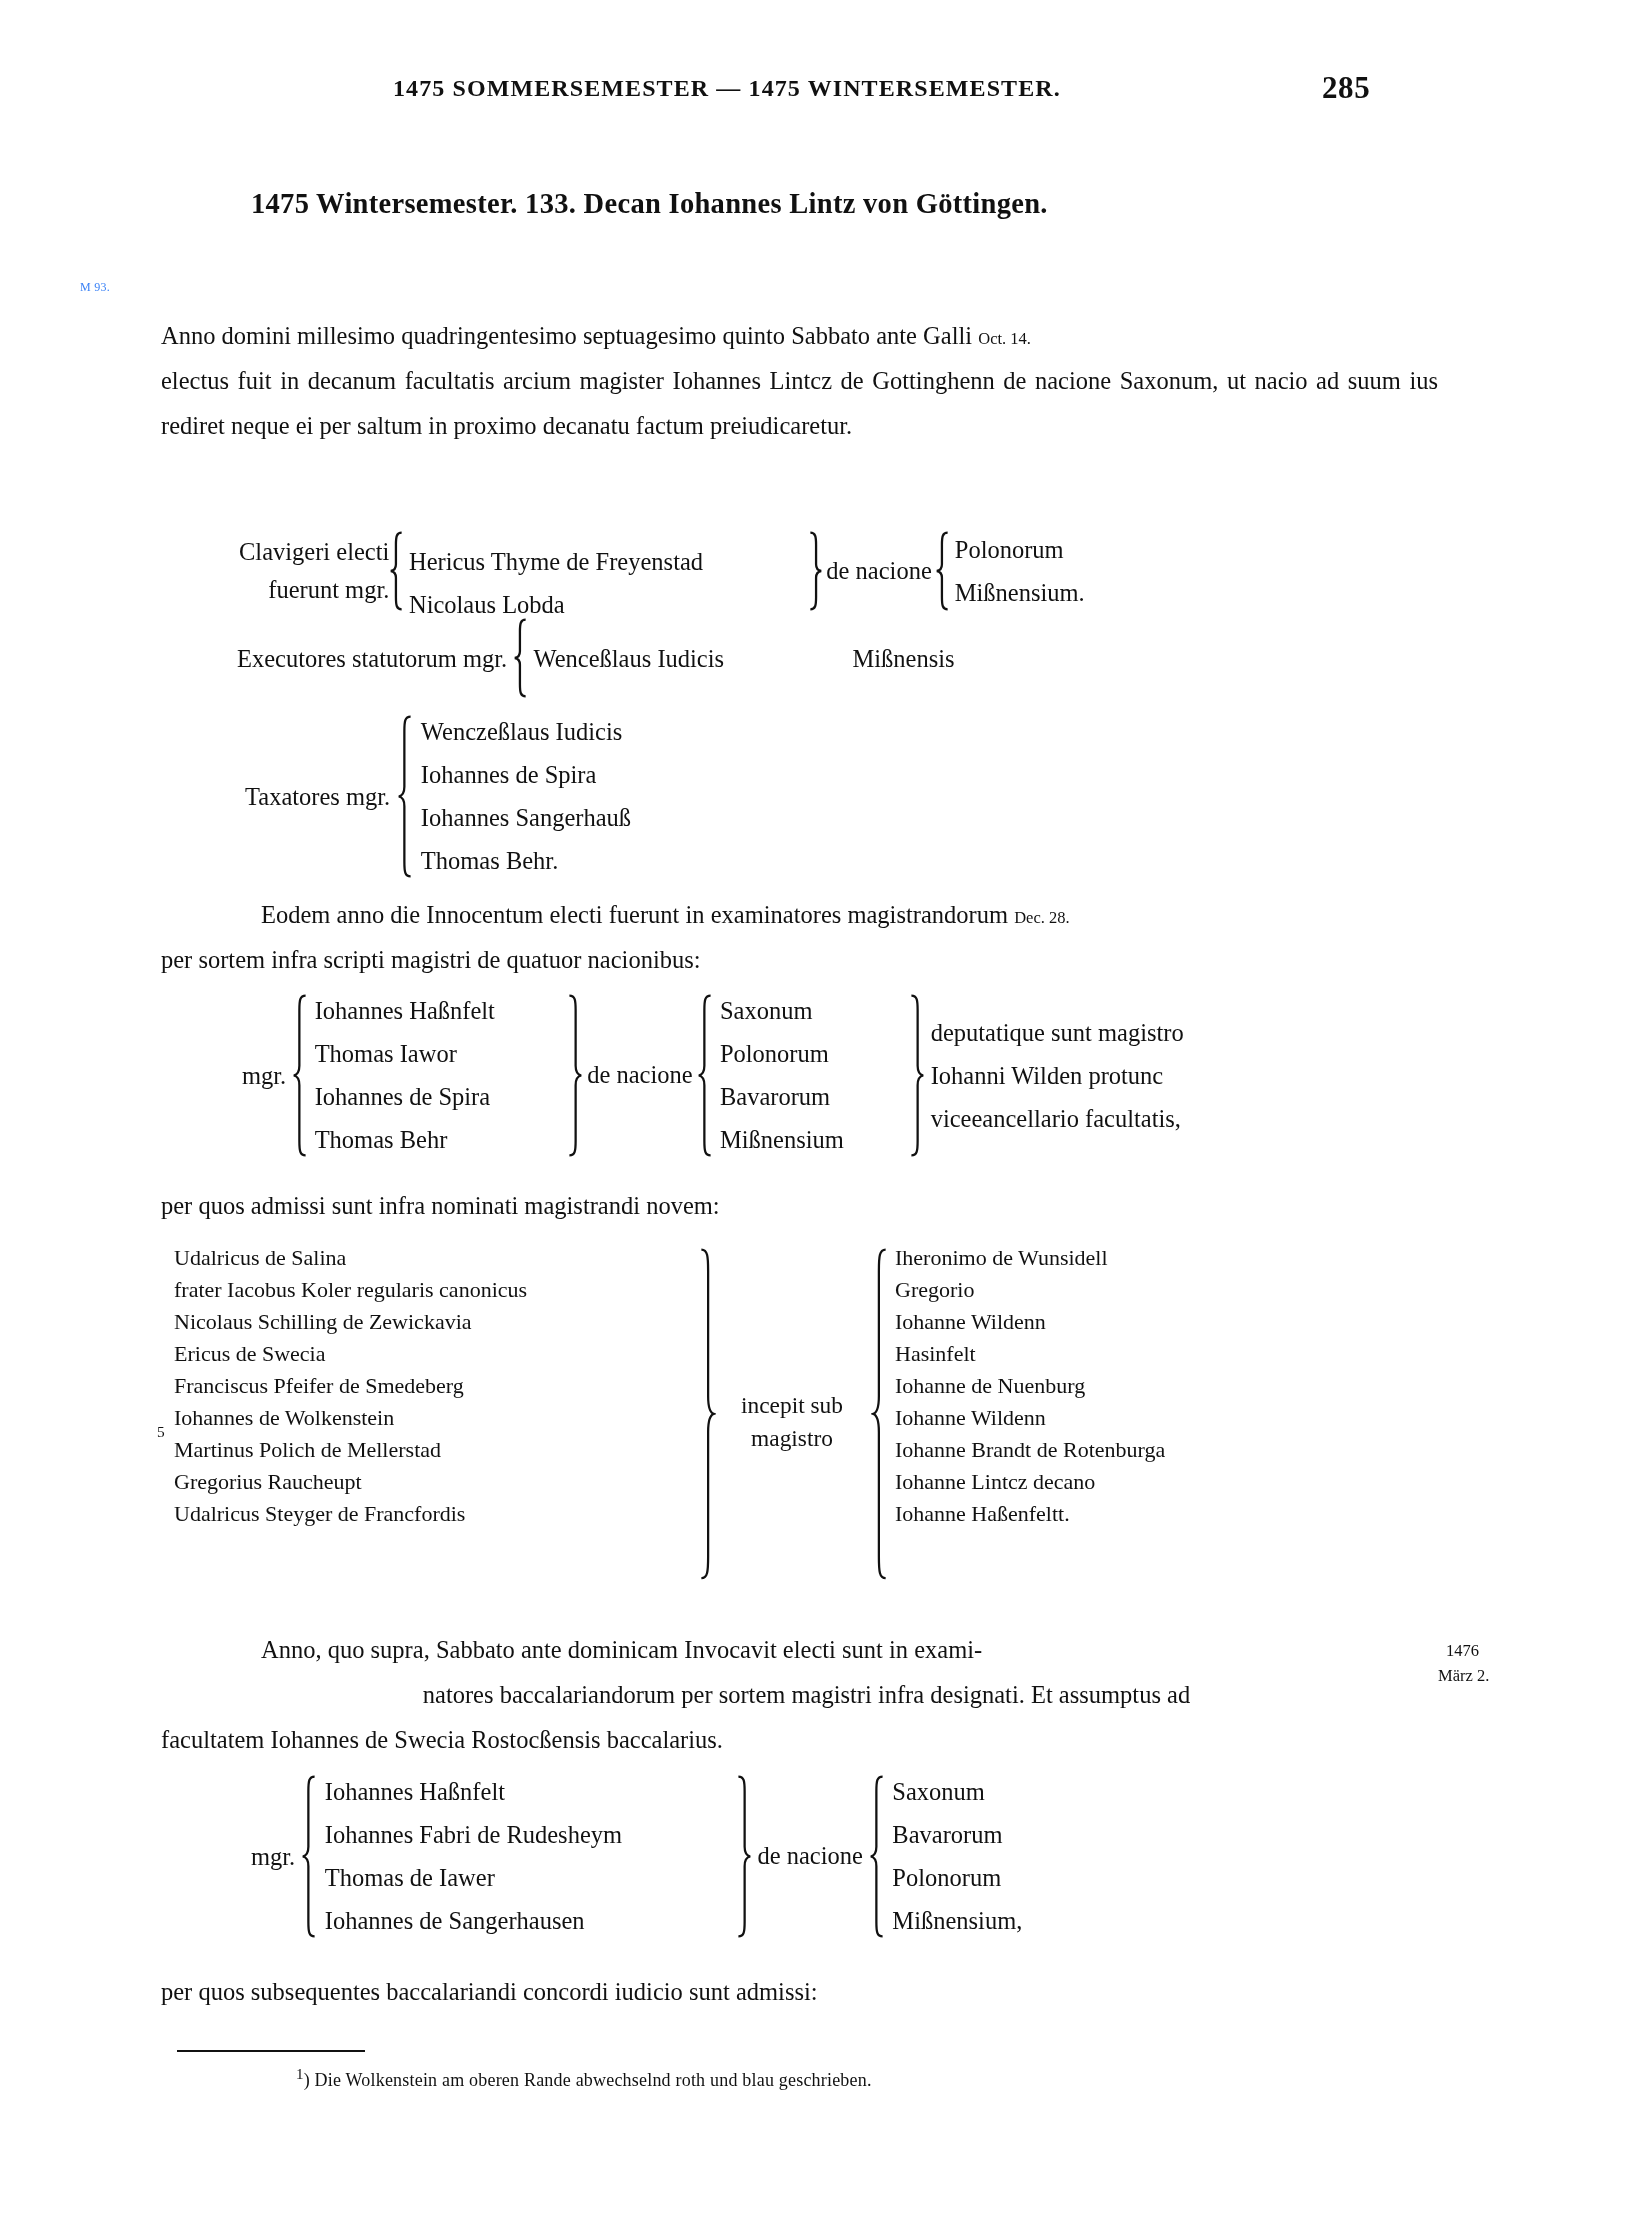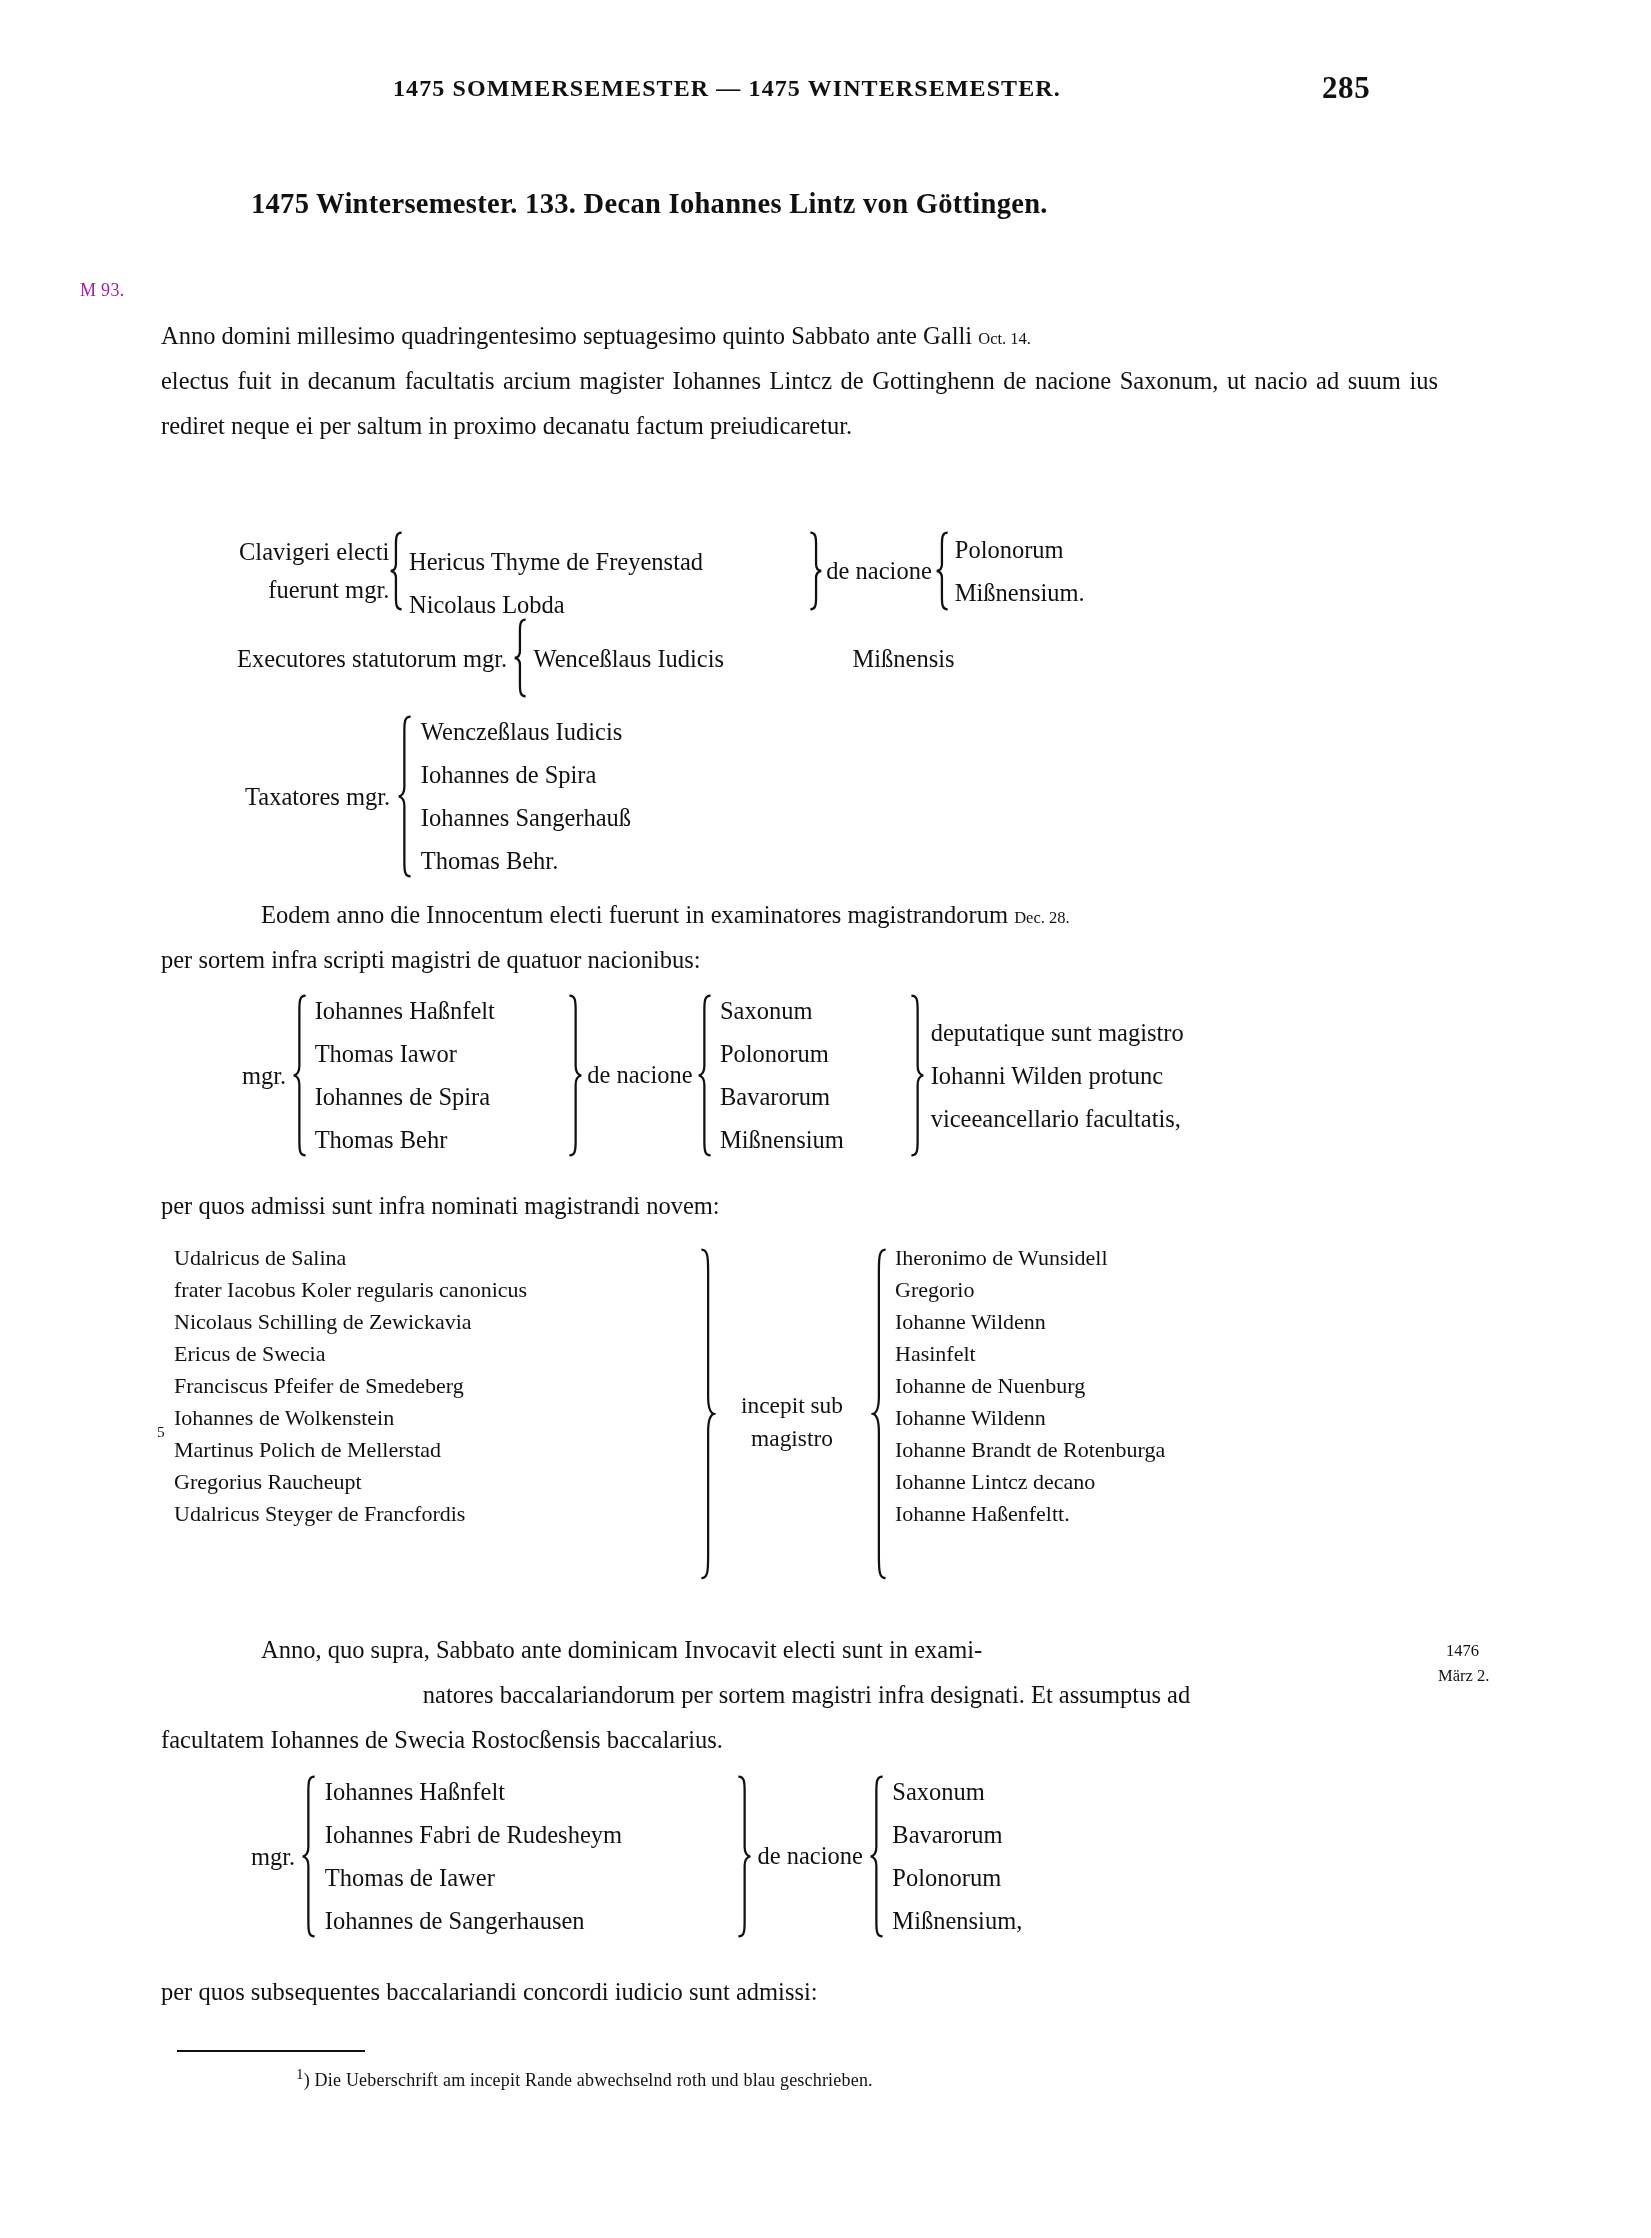--- a/index.html
+++ b/index.html
@@ -52,24 +52,24 @@
     left: 251px; top: 188px;
     width: 1168px;
     font-size: 28.5px;
     font-weight: 700;
     letter-spacing: 0.3px;
     white-space: nowrap;
   }
 
   .margin-note {
     position: absolute;
-    font-size: 18px;
+    font-size: 12px;
     letter-spacing: 0.3px;
     white-space: nowrap;
-    color: #a21caf;
+    color: #3b82f6;
   }
   #margin-m93 { left: 80px; top: 280px; }
   .inline-margin {
     font-size: 16.5px;
     white-space: nowrap;
   }
 
   .para {
     position: absolute;
     font-size: 24.5px;
@@ -330,17 +330,17 @@
       <div class="gitem tall">Bavarorum</div>
       <div class="gitem tall">Polonorum</div>
       <div class="gitem tall">Mißnensium,</div>
     </div>
   </div>
 
   <div class="para" style="left:161px; top:1969px; width:1277px; text-align:left;">per quos subsequentes baccalariandi concordi iudicio sunt admissi:</div>
 
   <div class="fn-rule"></div>
   <div class="footnote">
-    <sup class="fn">1</sup><span>) Die Ueberschrift am incepit Rande abwechselnd roth und blau geschrieben.</span>
+    <sup class="fn">1</sup><span>) Die Wolkenstein am oberen Rande abwechselnd roth und blau geschrieben.</span>
   </div>
 
 </div>
 
 
 </body></html>

